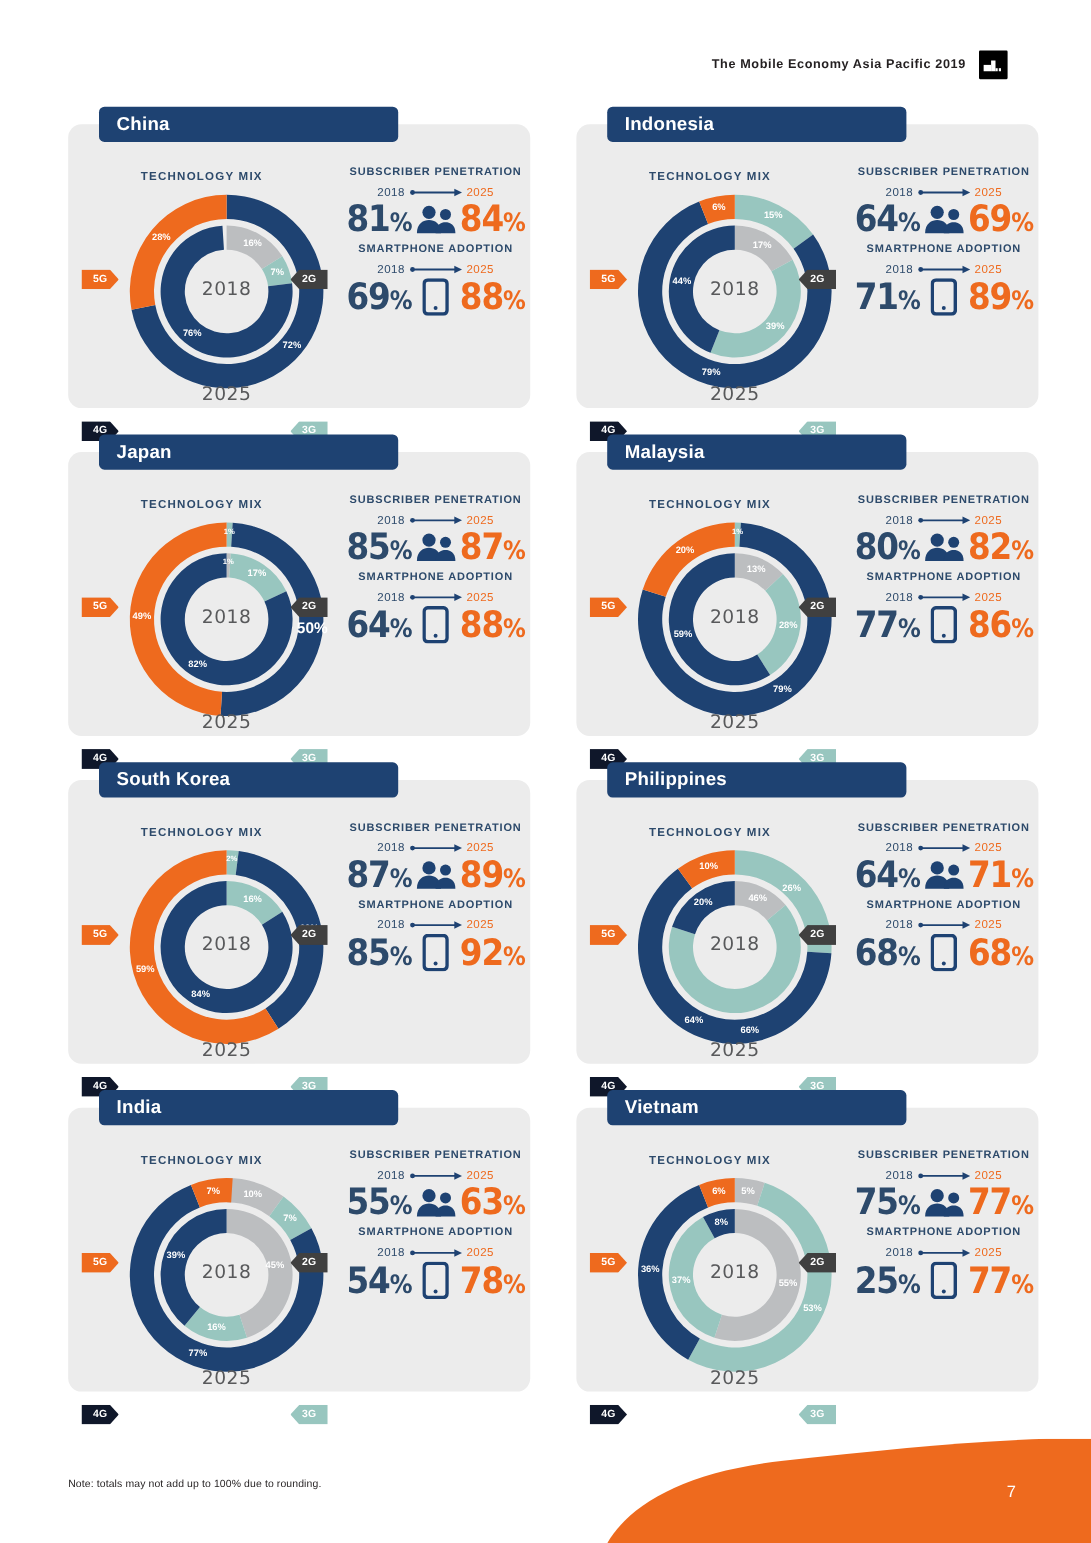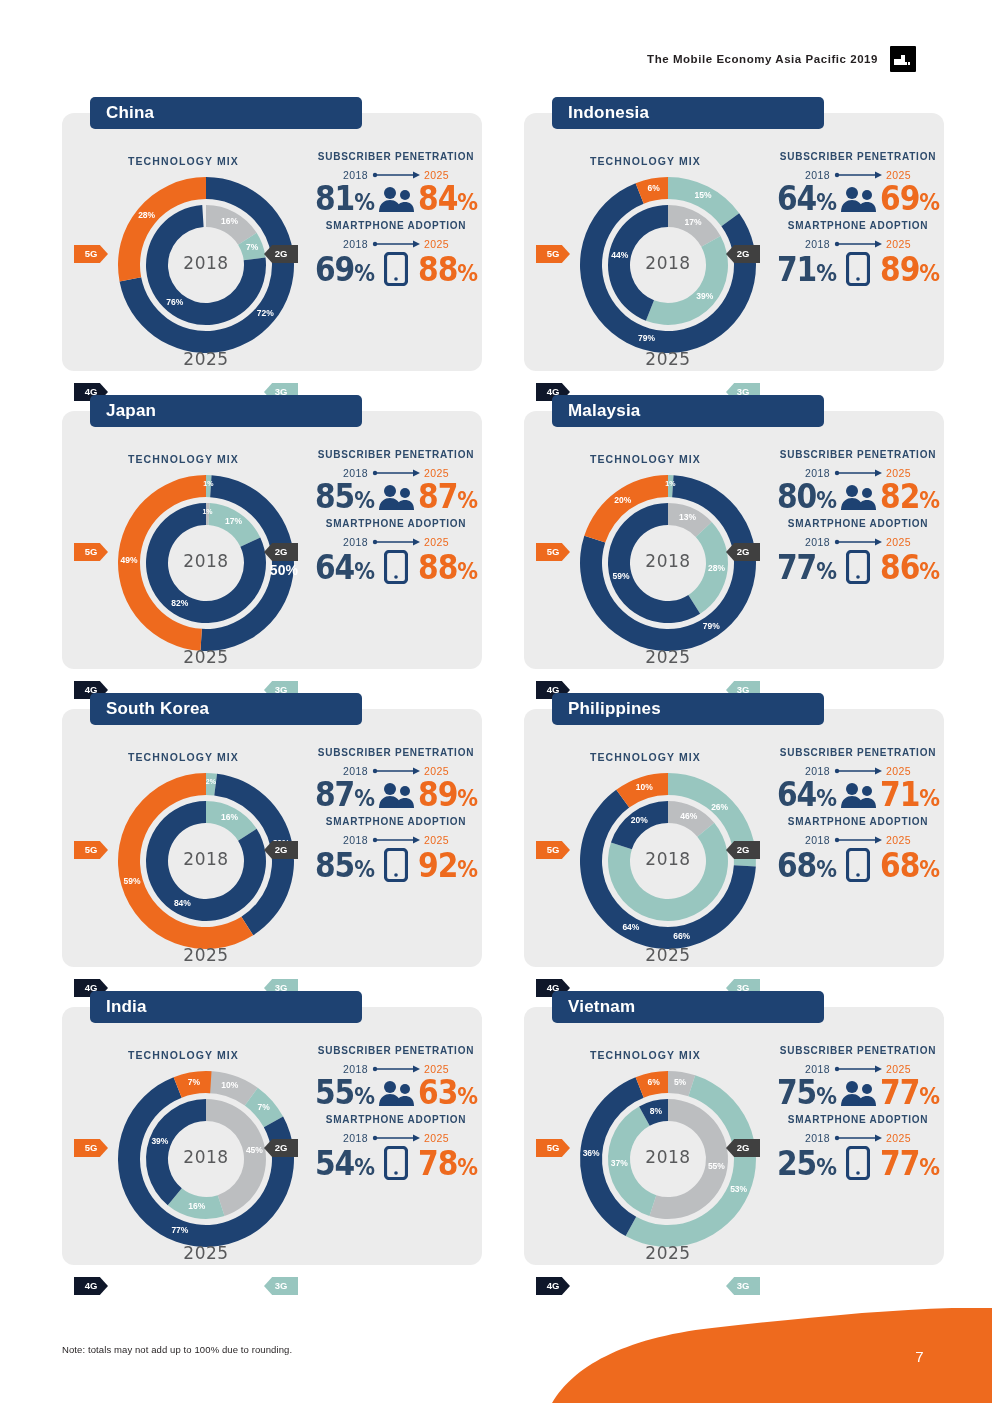--- a/index.html
+++ b/index.html
@@ -592,21 +592,21 @@
             <path d="M193.11498784385998 61.60567667904906 A88 88 0 1 1 83.60503936374829 22.179669241833906 L91.70377952281122 42.634751931375426 A66 66 0 1 0 173.836240882895 72.2042575092868 Z" fill="#1e4272"></path>
             <path d="M83.60503936374829 22.179669241833906 A88 88 0 0 1 121.52556571857953 16.173647898312097 L120.14417428893465 38.13023592373408 A66 66 0 0 0 91.70377952281122 42.634751931375426 Z" fill="#ee6a1e"></path>
             <path d="M116 44 A60 60 0 0 1 134.54101966249684 161.06339097770922 L127.742645786248 140.14014761921584 A38 38 0 0 0 116 66 Z" fill="#bcbec0"></path>
             <path d="M134.54101966249684 161.06339097770922 A60 60 0 0 1 77.75456061507865 150.23079456654736 L91.7778883895498 133.27950322548 A38 38 0 0 0 127.742645786248 140.14014761921584 Z" fill="#98c6bf"></path>
             <path d="M77.75456061507865 150.23079456654736 A60 60 0 0 1 115.99999999999999 44 L116 66 A38 38 0 0 0 91.7778883895498 133.27950322548 Z" fill="#1e4272"></path>
           </svg>
           <div class="seg-lbl" style="left:146.79430856687094px;top:24.768648245273184px;width:26px;text-align:center;color:#ffffff;font-size:8.5px;">10%</div>
           <div class="seg-lbl" style="left:180.75855236154538px;top:47.07898637007881px;width:26px;text-align:center;color:#ffffff;font-size:8.5px;">7%</div>
           <div class="seg-lbl" style="left:96.91718014111255px;top:170.44781920947537px;width:26px;text-align:center;color:#ffffff;font-size:8.5px;">77%</div>
           <div class="seg-lbl" style="left:110.95454619190221px;top:21.947997774174397px;width:26px;text-align:center;color:#ffffff;font-size:8.5px;">7%</div>
-          <div class="seg-lbl" style="left:171.39672868916176px;top:90.33471121302868px;width:26px;text-align:center;color:#ffffff;font-size:8.5px;">45%</div>
+          <div class="seg-lbl" style="left:171.39672868916176px;top:90.33471121302868px;width:26px;text-align:left;color:#ffffff;font-size:8.5px;">45%</div>
           <div class="seg-lbl" style="left:113.81831558529949px;top:146.13207528570575px;width:26px;text-align:center;color:#ffffff;font-size:8.5px;">16%</div>
           <div class="seg-lbl" style="left:76.89684232124296px;top:81.40184190798072px;width:26px;text-align:center;color:#ffffff;font-size:8.5px;">39%</div>
         <div class="yr-2018">2018</div>
         <div class="yr-2025">2025</div>
         <div class="badge right-point b-5g">5G</div>
         <div class="badge right-point b-4g">4G</div>
         <div class="badge left-point b-2g">2G</div>
         <div class="badge left-point b-3g">3G</div>
       </div>
       <div class="stats">

